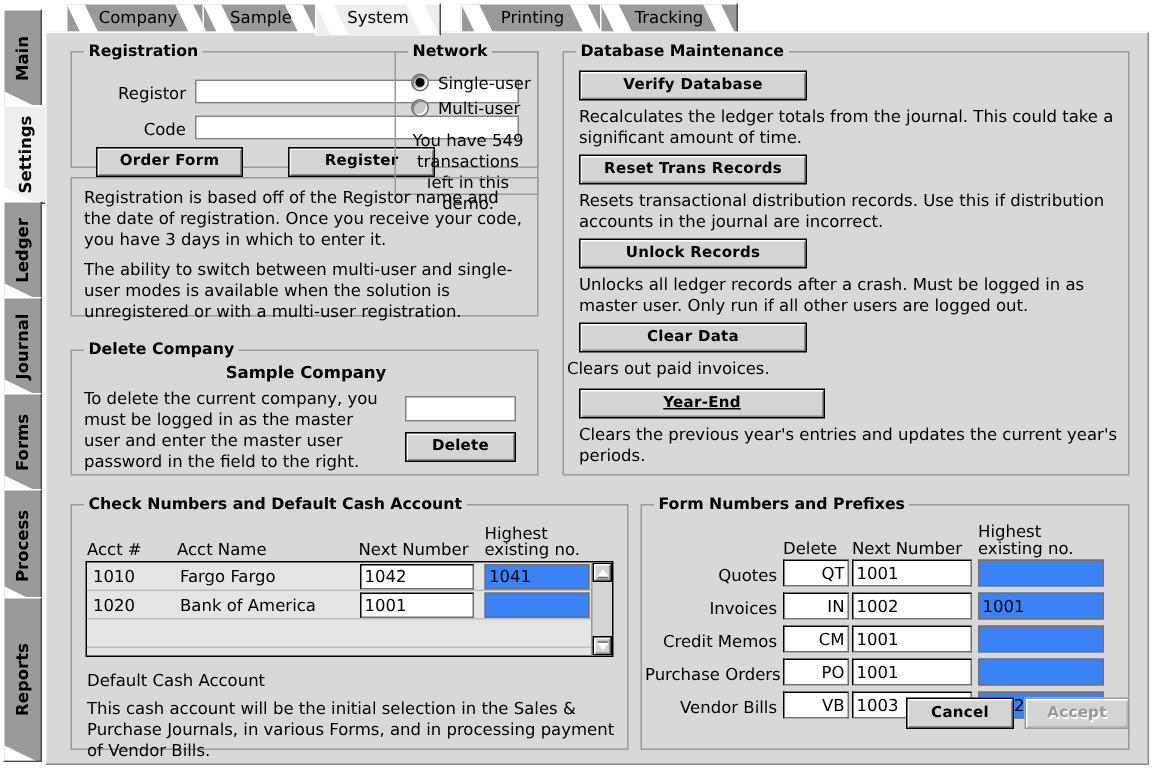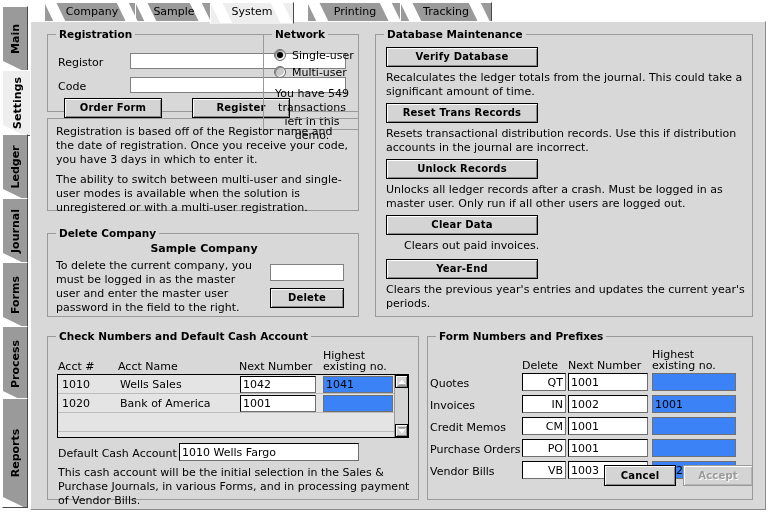--- a/index.html
+++ b/index.html
@@ -140,21 +140,21 @@
     white-space: nowrap;
   }
 
   .lbl {
     position: absolute;
     font-size: 11px;
     color: #000000;
     white-space: nowrap;
   }
   .lbl.b { font-weight: bold; }
-  .lbl.r { }
+  .lbl.r { text-align: right; }
 
   .para {
     position: absolute;
     font-size: 11px;
     color: #000000;
     line-height: 14px;
   }
 
   
   .tfield {
@@ -378,40 +378,40 @@
       <div class="btn" style="left:10px; top:12px; width:152px; height:20px; line-height:18px;">Verify Database</div>
       <div class="para" style="left:10px; top:36px; width:362px;">Recalculates the ledger totals from the journal.  This could take a significant amount of time.</div>
 
       <div class="btn" style="left:10px; top:68px; width:152px; height:20px; line-height:18px;">Reset Trans Records</div>
       <div class="para" style="left:10px; top:92px; width:364px;">Resets transactional distribution records.  Use this if distribution accounts in the journal are incorrect.</div>
 
       <div class="btn" style="left:10px; top:124px; width:152px; height:20px; line-height:18px;">Unlock Records</div>
       <div class="para" style="left:10px; top:148px; width:364px;">Unlocks all ledger records after a crash.  Must be logged in as master user. Only run if all other users are logged out.</div>
 
       <div class="btn" style="left:10px; top:180px; width:152px; height:20px; line-height:18px;">Clear Data</div>
-      <div class="para" style="left:28px; top:204px; width:364px;">Clears out paid invoices.</div>
-
-      <div class="btn" style="left:10px; top:224px; width:152px; height:20px; line-height:18px;">Year-End</div>
+      <div class="para" style="left:2px; top:204px; width:364px;">Clears out paid invoices.</div>
+
+      <div class="btn" style="left:10px; top:224px; width:164px; height:20px; line-height:18px;text-decoration:underline;">Year-End</div>
       <div class="para" style="left:10px; top:248px; width:364px;">Clears the previous year's entries and updates the current year's periods.</div>
     </div>
 
     <div class="group" style="left:16px; top:314px; width:372px; height:164px;">
       <div class="gtitle">Check Numbers and Default Cash Account</div>
 
       <div class="lbl" style="left:10px; top:23px;">Acct #</div>
       <div class="lbl" style="left:70px; top:23px;">Acct Name</div>
       <div class="lbl" style="left:191px; top:23px;">Next Number</div>
       <div class="lbl" style="left:275px; top:12px;">Highest</div>
       <div class="lbl" style="left:275px; top:23px;">existing no.</div>
 
       <div class="listbox" style="left:9px; top:37px; width:352px; height:64px;">
 
         <div class="lrow" style="top:0; width:336px;">
           <div class="c" style="left:4px;">1010</div>
-          <div class="c" style="left:62px;">Wells Sales</div>
+          <div class="c" style="left:62px;">Fargo Fargo</div>
           <input class="tfield" style="left: 182px; top: 1px; width: 76px; height: 17px;" value="1042">
           <input class="tfield ro" readonly="" style="left: 265px; top: 1px; width: 70px; height: 17px;" value="1041">
         </div>
 
         <div class="lrow" style="top:19px; width:336px;">
           <div class="c" style="left:4px;">1020</div>
           <div class="c" style="left:62px;">Bank of America</div>
           <input class="tfield" style="left: 182px; top: 1px; width: 76px; height: 17px;" value="1001">
           <input class="tfield ro" readonly="" style="left: 265px; top: 1px; width: 70px; height: 17px;" value="">
         </div>
@@ -422,21 +422,20 @@
           <div class="sbtn up" style="top:0;">
             <span class="arrow"></span>
           </div>
           <div class="sbtn down" style="bottom:0;">
             <span class="arrow"></span>
           </div>
         </div>
       </div>
 
       <div class="lbl" style="left:10px; top:110px;">Default Cash Account</div>
-      <input class="tfield" style="left: 131px; top: 106px; width: 180px; height: 18px;" value="1010 Wells Fargo">
       <div class="para" style="left:10px; top:129px; width:354px;">This cash account will be the initial selection in the Sales &amp; Purchase Journals, in various Forms, and in processing payment of Vendor Bills.</div>
     </div>
 
     <div class="group" style="left:396px; top:314px; width:326px; height:164px;">
       <div class="gtitle">Form Numbers and Prefixes</div>
 
       <div class="lbl" style="left:94px; top:22px;">Delete</div>
       <div class="lbl" style="left:140px; top:22px;">Next Number</div>
       <div class="lbl" style="left:224px; top:11px;">Highest</div>
       <div class="lbl" style="left:224px; top:22px;">existing no.</div>

